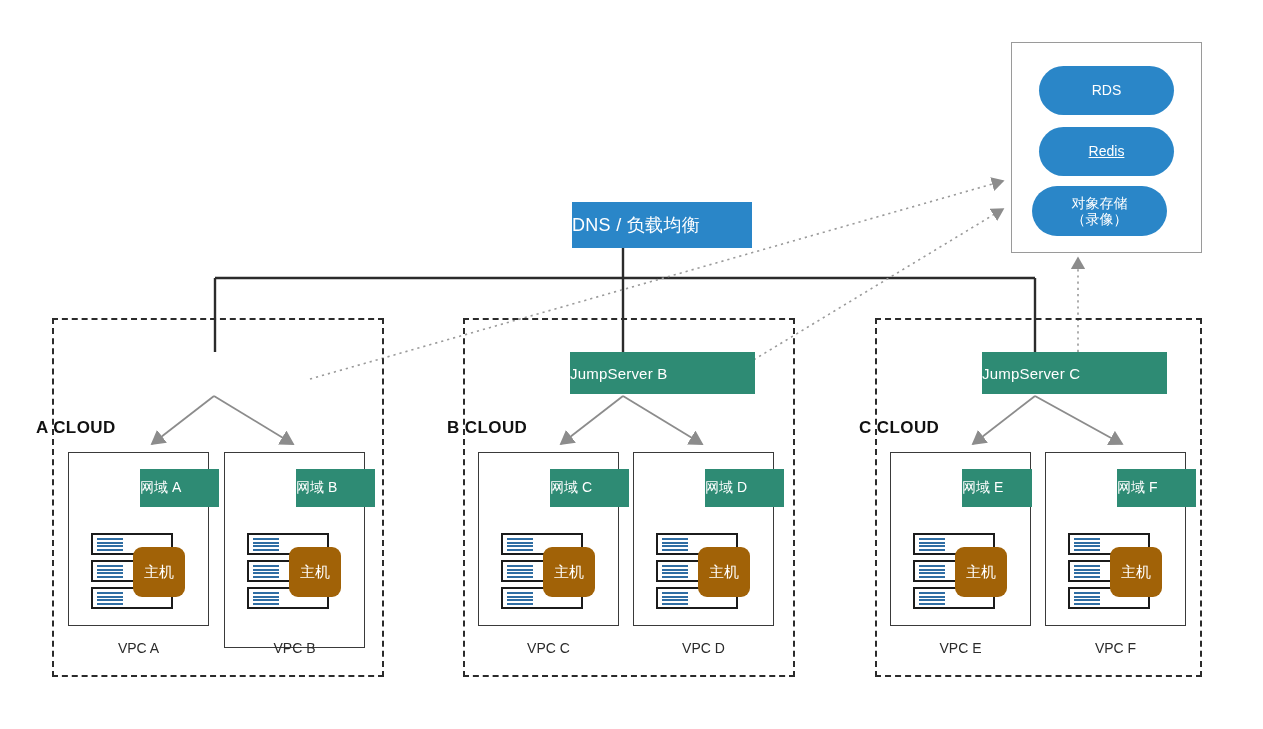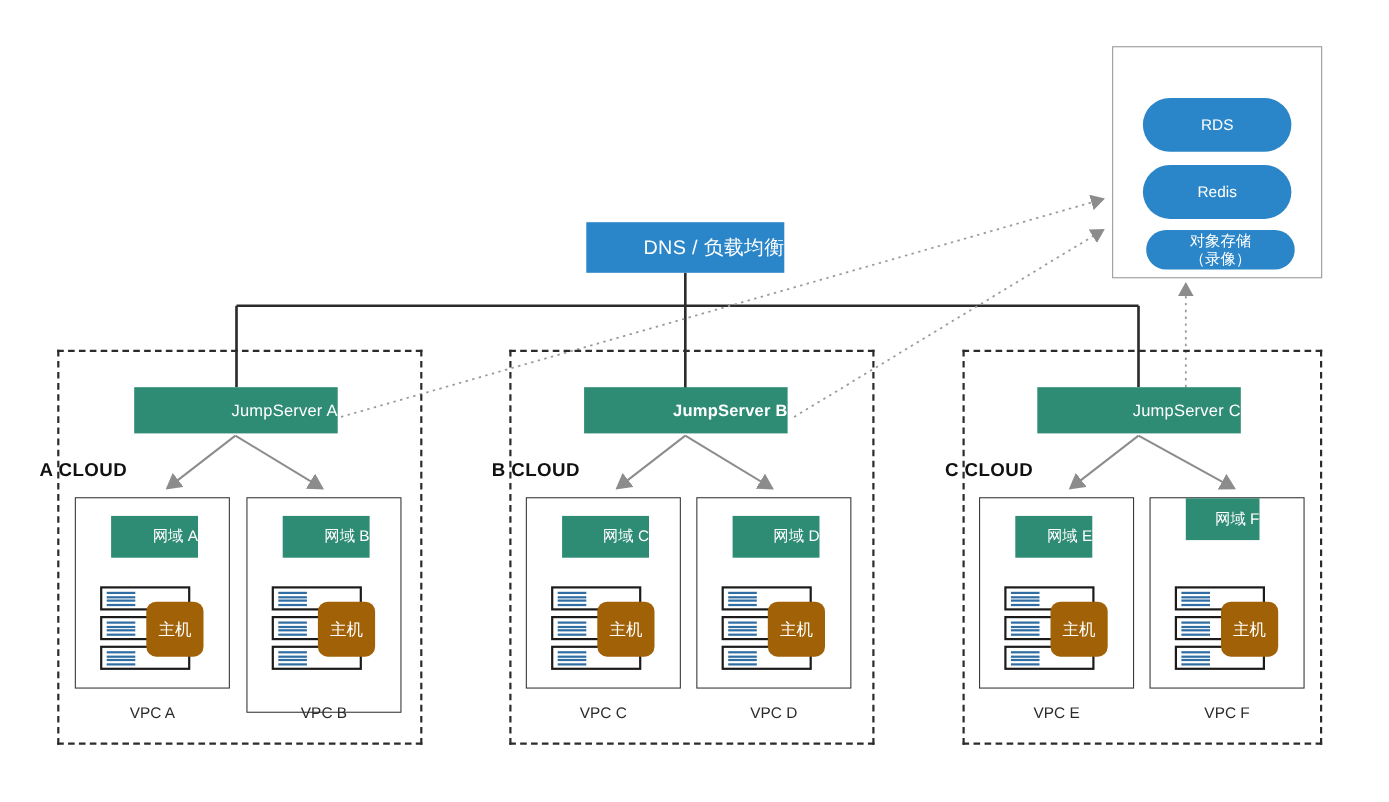--- a/index.html
+++ b/index.html
@@ -2,21 +2,21 @@
 <html><head>
 <meta charset="utf-8">
 <title>Multi-Cloud JumpServer Architecture</title>
 <style>
   html,body{margin:0;padding:0;background:#ffffff;}
   body{font-family:"Liberation Sans","DejaVu Sans",sans-serif;}
   #stage{position:relative;width:1263px;height:729px;background:#fff;overflow:hidden;}
 
   
   .box{position:absolute;box-sizing:border-box;}
-  .lbl{display:flex;align-items:center;justify-content:flex-end;text-align:center;}
+  .lbl{display:flex;align-items:center;justify-content:flex-start;text-align:center;margin-left:39px;}
 
   
   .teal{background:#2e8b74;color:#ffffff;}
   .jump{height:42px;font-size:15px;letter-spacing:.2px;}
   .zone{height:38px;font-size:14px;}
 
   
   .blue{background:#2a86c8;color:#ffffff;}
   .dns{font-size:18px;height:46px;letter-spacing:.3px;}
 
@@ -25,21 +25,21 @@
   .cloudname{position:absolute;font-weight:bold;font-size:17px;color:#111;letter-spacing:.4px;white-space:nowrap;}
 
   
   .vpc{border:1.5px solid #3a3a3a;background:#fff;}
   .vpclabel{position:absolute;font-size:14px;color:#2b2b2b;text-align:center;}
 
   
   .svcpanel{border:1.5px solid #9a9a9a;background:#fff;}
   .pill{position:absolute;background:#2a86c8;color:#fff;border-radius:26px;
         display:flex;align-items:center;justify-content:center;text-align:center;
-        font-size:14px;line-height:1.15;margin-top:23px;}
+        font-size:14px;line-height:1.15;}
 
   
   .rack{position:absolute;}
   .rackrow{position:absolute;border:2.5px solid #1b1b1b;background:#fff;box-sizing:border-box;}
   .chip{position:absolute;background:#fff;display:flex;flex-direction:column;justify-content:space-between;box-sizing:border-box;}
   .chip i{display:block;height:2px;background:#2f6da3;}
   .hostpill{position:absolute;background:#a16207;color:#fff;border-radius:9px;
             display:flex;align-items:center;justify-content:center;font-size:15px;}
 
   svg.wires{position:absolute;left:0;top:0;width:1263px;height:729px;overflow:visible;}
@@ -101,38 +101,35 @@
       <line x1="702" y1="506" x2="702" y2="532" marker-end="url(#ah-gray)" marker-start="url(#ah-gray-start)"></line>
       <line x1="960" y1="506" x2="960" y2="532" marker-end="url(#ah-gray)" marker-start="url(#ah-gray-start)"></line>
       <line x1="1114" y1="506" x2="1114" y2="532" marker-end="url(#ah-gray)" marker-start="url(#ah-gray-start)"></line>
     </g>
   </svg>
 
   <div class="box svcpanel" style="left:1011px;top:42px;width:191px;height:211px;">
     <div class="pill" style="left:27px;top:23px;width:135px;height:49px;">
       <span>RDS</span>
     </div>
-    <div class="pill" style="left:27px;top:84px;width:135px;height:49px;">
+    <div class="pill" style="left:27px;top:84px;width:135px;height:49px;text-decoration:underline;">
       <span>Redis</span>
     </div>
-    <div class="pill" style="left:30px;top:143px;width:135px;height:36px;">
+    <div class="pill" style="left:20px;top:143px;width:135px;height:50px;">
       <span style="white-space:pre-line;">对象存储
 （录像）</span>
     </div>
   </div>
 
   <div class="box blue dns lbl" style="left:533px;top:202px;width:180px;height:46px;">
     <span>DNS / 负载均衡</span>
   </div>
 
   <div class="box cloudgrp" style="left:52px;top:318px;width:332px;height:359px;"></div>
   <div class="cloudname" style="left:36px;top:418px;">A CLOUD</div>
-  <div class="box teal jump lbl" style="left:122px;top:352px;width:185px;height:42px;">
-    <span>JumpServer A</span>
-  </div>
 
   <div class="box vpc" style="left:68px;top:452px;width:141px;height:174px;padding-left:29px;">
     <div class="box teal zone lbl" style="left:32px;top:16px;width:79px;height:38px;">
       <span>网域 A</span>
     </div>
     <div class="rack" style="left:22px;top:80px;width:100px;height:76px;">
       <div class="rackrow" style="left:0;top:0;width:82px;height:22px;">
         <div class="chip" style="left:4px;top:3px;width:26px;height:13px;">
           <i></i>
             <i></i>
@@ -194,21 +191,21 @@
       </div>
       <div class="hostpill" style="left:42px;top:14px;width:52px;height:50px;">
         <span>主机</span>
       </div>
     </div>
   </div>
   <div class="vpclabel" style="left:224px;top:640px;width:141px;">VPC B</div>
 
   <div class="box cloudgrp" style="left:463px;top:318px;width:332px;height:359px;"></div>
   <div class="cloudname" style="left:447px;top:418px;">B CLOUD</div>
-  <div class="box teal jump lbl" style="left:531px;top:352px;width:185px;height:42px;font-weight:bold;">
+  <div class="box teal jump lbl" style="left:531px;top:352px;width:185px;height:42px;">
     <span>JumpServer B</span>
   </div>
 
   <div class="box vpc" style="left:478px;top:452px;width:141px;height:174px;">
     <div class="box teal zone lbl" style="left:32px;top:16px;width:79px;height:38px;">
       <span>网域 C</span>
     </div>
     <div class="rack" style="left:22px;top:80px;width:100px;height:76px;">
       <div class="rackrow" style="left:0;top:0;width:82px;height:22px;">
         <div class="chip" style="left:4px;top:3px;width:26px;height:13px;">
@@ -313,21 +310,21 @@
           </div>
       </div>
       <div class="hostpill" style="left:42px;top:14px;width:52px;height:50px;">
         <span>主机</span>
       </div>
     </div>
   </div>
   <div class="vpclabel" style="left:890px;top:640px;width:141px;">VPC E</div>
 
   <div class="box vpc" style="left:1045px;top:452px;width:141px;height:174px;">
-    <div class="box teal zone lbl" style="left:32px;top:0;width:67px;height:38px;">
+    <div class="box teal zone lbl" style="left:32px;top:16px;width:79px;height:38px;">
       <span>网域 F</span>
     </div>
     <div class="rack" style="left:22px;top:80px;width:100px;height:76px;">
       <div class="rackrow" style="left:0;top:0;width:82px;height:22px;">
         <div class="chip" style="left:4px;top:3px;width:26px;height:13px;">
             <i></i>
             <i></i>
             <i></i>
             <i></i>
           </div>

